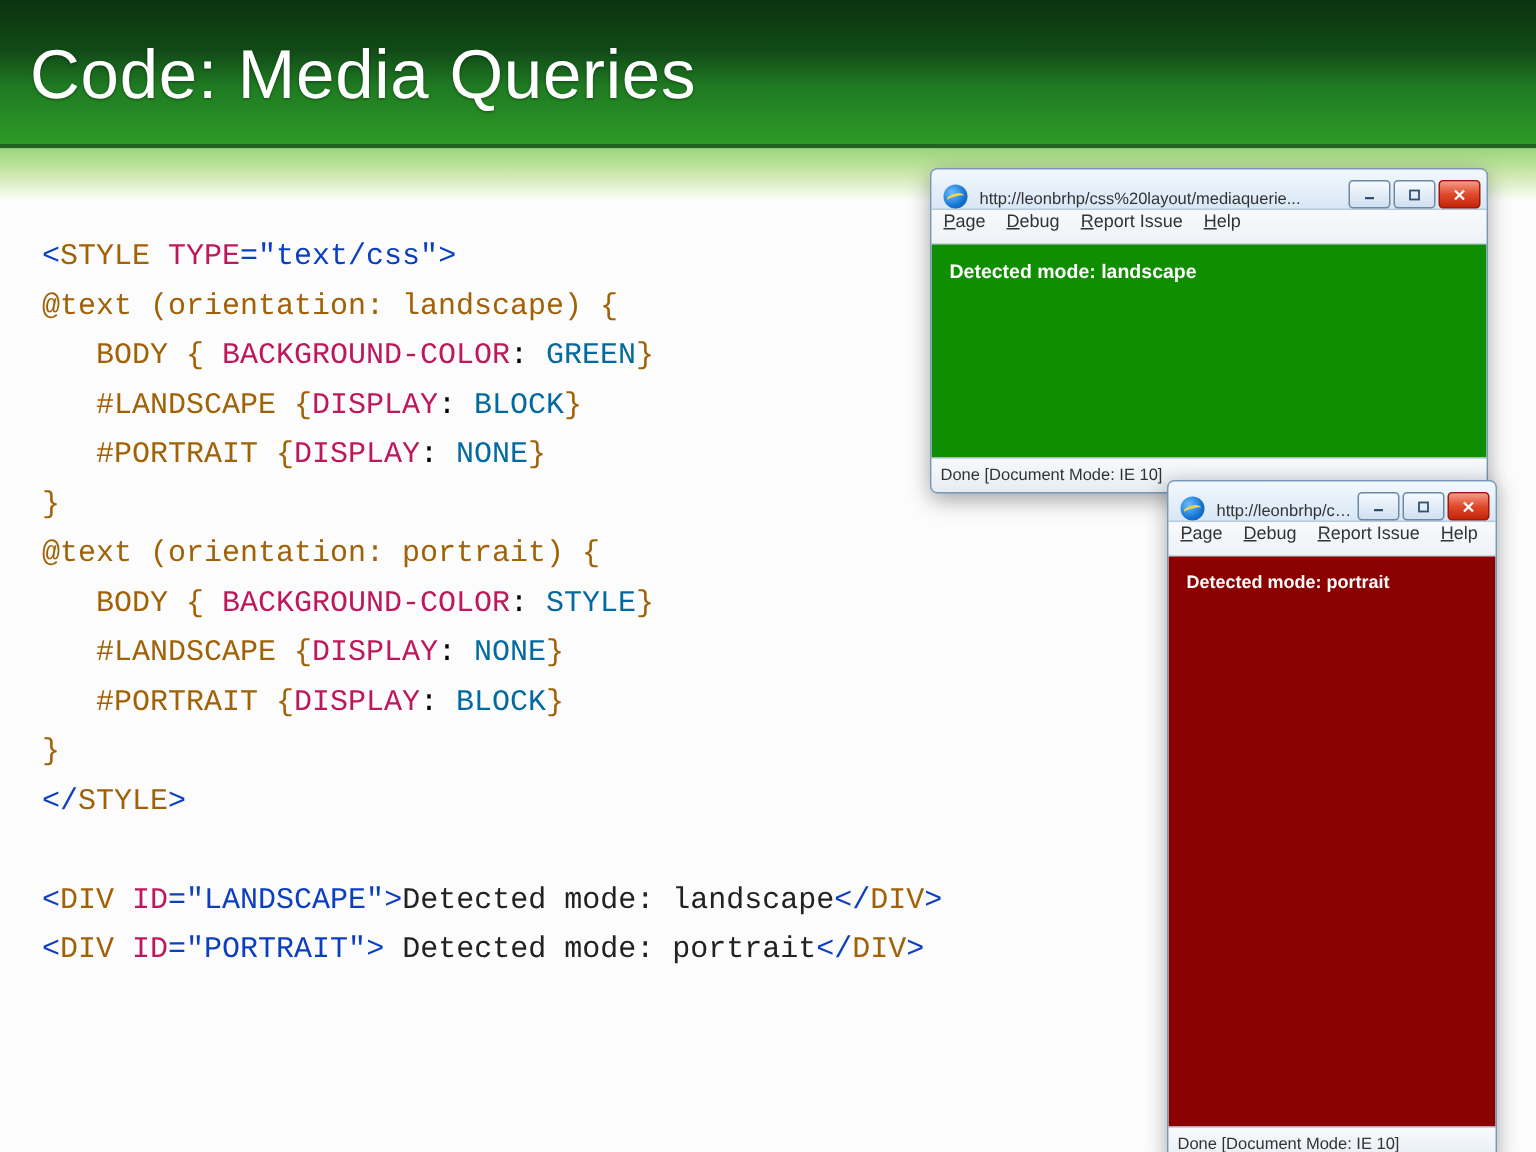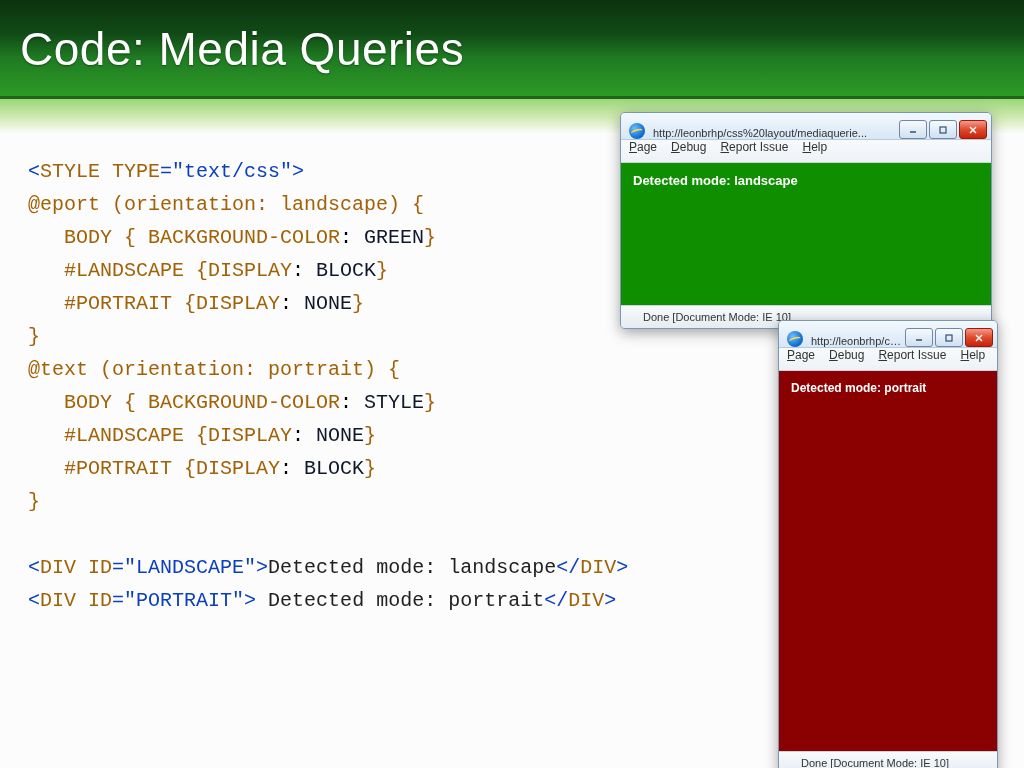--- a/index.html
+++ b/index.html
@@ -3,70 +3,71 @@
 <meta charset="utf-8">
 <style>
   html,body{margin:0;padding:0;width:1024px;height:768px;font-family:"Segoe UI",Arial,sans-serif;overflow:hidden;background:#fff}
   .slide{position:relative;width:1024px;height:768px;background:#fcfcfc}
   .title-band{height:96px;background:linear-gradient(to bottom,#0b330e 0%,#114a17 35%,#1f7a22 60%,#2e9b26 100%);border-bottom:3px solid #1e651e}
   .title-text{color:#fff;font-size:46px;font-weight:400;padding:22px 0 0 20px;letter-spacing:.5px;text-shadow:0 1px 2px rgba(0,0,0,.4)}
   .sub-band{height:36px;background:linear-gradient(to bottom,#9bd67a 0%,#cfe9b0 50%,#ffffff 100%)}
   .code{position:absolute;left:28px;top:155px;font-family:Consolas,"Courier New",monospace;font-size:20px;line-height:1.65;color:#000}
   .code .row{white-space:pre}
   .t-blue{color:#0b3fbf}
-  .t-red{color:#a16207}
+  .t-red{color:#be185d}
   .t-darkred{color:#a16207}
-  .t-green{color:#0f172a}
+  .t-green{color:#0369a1}
   .t-black{color:#222}
   .ind{display:inline-block;width:36px}
 
   
   .bw{position:absolute;border:1px solid #7898b8;border-radius:5px;background:#d8e6f4;box-shadow:0 4px 14px rgba(0,0,0,.35);overflow:hidden}
   .bw .titlebar{height:26px;background:linear-gradient(to bottom,#f3f8fd 0%,#d8e7f6 100%);display:flex;align-items:flex-end;padding:0 4px;border-bottom:1px solid #b6c9dd}
   .bw .ie-icon{width:16px;height:16px;border-radius:50%;background:radial-gradient(circle at 35% 35%,#6cc0ff 0%,#1574d4 60%,#0b4a9e 100%);margin:0 4px;position:relative}
   .bw .ie-icon::after{content:'';position:absolute;left:2px;top:6px;width:12px;height:4px;border-top:2px solid #ffd24d;border-radius:50%;transform:rotate(-15deg)}
   .bw .addr{flex:1;font-size:11px;color:#333;white-space:nowrap;overflow:hidden;text-overflow:ellipsis;padding:0 4px}
   .bw .winbtns{display:flex;gap:2px}
   .bw .wbtn{width:26px;height:17px;border:1px solid #6f88a3;border-radius:3px;background:linear-gradient(to bottom,#f6fafe 0%,#d0e0f0 100%);display:flex;align-items:center;justify-content:center;font-size:10px;color:#33506f}
   .bw .wbtn svg{width:10px;height:10px}
   .bw .wclose{background:linear-gradient(to bottom,#f39a8a 0%,#e04a2b 50%,#c4240b 100%);border-color:#9a1a05;color:#fff}
   .bw .menubar{height:22px;background:linear-gradient(to bottom,#f8fafc 0%,#eef2f6 100%);border-bottom:1px solid #c9d4e0;display:flex;padding:0 8px;gap:14px;font-size:12px;color:#333}
   .bw .menubar span{display:inline-block}
   .bw .menubar .ul{text-decoration:underline}
   .bw .content{}
-  .bw .statusbar{height:22px;background:linear-gradient(to bottom,#f8fafc 0%,#e6ecf2 100%);border-top:1px solid #c9d4e0;font-size:11px;color:#333;display:flex;align-items:center;padding:0 22px}
+  .bw .statusbar{height:22px;background:linear-gradient(to bottom,#f8fafc 0%,#e6ecf2 100%);border-top:1px solid #c9d4e0;font-size:11px;color:#333;display:flex;align-items:center;padding:0 6px}
 
   .bw.landscape{left:620px;top:112px;width:370px}
   .bw.landscape .content{height:122px;background:#0f8f00;color:#fff;font-weight:700;font-size:13px;padding:10px 12px}
 
   .bw.portrait{left:778px;top:320px;width:218px}
   .bw.portrait .content{height:360px;background:#8b0000;color:#fff;font-weight:700;font-size:12px;padding:10px 12px}
 </style>
 </head>
 <body>
 
 <div class="slide">
 
   <div class="title-band">
     <div class="title-text">Code: Media Queries</div>
   </div>
   <div class="sub-band"></div>
 
   <div class="code">
     <div class="row"><span class="t-blue">&lt;</span><span class="t-darkred">STYLE </span><span class="t-red">TYPE</span><span class="t-blue">=</span><span class="t-blue">"text/css"</span><span class="t-blue">&gt;</span></div>
-    <div class="row"><span class="t-darkred">@eport (orientation: landscape) {</span></div>
+    <div class="row"><span class="t-darkred">@text (orientation: landscape) {</span></div>
     <div class="row"><span class="ind"></span><span class="t-darkred">BODY { </span><span class="t-red">BACKGROUND-COLOR</span><span>: </span><span class="t-green">GREEN</span><span class="t-darkred">}</span></div>
     <div class="row"><span class="ind"></span><span class="t-darkred">#LANDSCAPE {</span><span class="t-red">DISPLAY</span><span>: </span><span class="t-green">BLOCK</span><span class="t-darkred">}</span></div>
     <div class="row"><span class="ind"></span><span class="t-darkred">#PORTRAIT {</span><span class="t-red">DISPLAY</span><span>: </span><span class="t-green">NONE</span><span class="t-darkred">}</span></div>
     <div class="row"><span class="t-darkred">}</span></div>
     <div class="row"><span class="t-darkred">@text (orientation: portrait) {</span></div>
     <div class="row"><span class="ind"></span><span class="t-darkred">BODY { </span><span class="t-red">BACKGROUND-COLOR</span><span>: </span><span class="t-green">STYLE</span><span class="t-darkred">}</span></div>
     <div class="row"><span class="ind"></span><span class="t-darkred">#LANDSCAPE {</span><span class="t-red">DISPLAY</span><span>: </span><span class="t-green">NONE</span><span class="t-darkred">}</span></div>
     <div class="row"><span class="ind"></span><span class="t-darkred">#PORTRAIT {</span><span class="t-red">DISPLAY</span><span>: </span><span class="t-green">BLOCK</span><span class="t-darkred">}</span></div>
     <div class="row"><span class="t-darkred">}</span></div>
+    <div class="row"><span class="t-blue">&lt;/</span><span class="t-darkred">STYLE</span><span class="t-blue">&gt;</span></div>
     <div class="row">&nbsp;</div>
     <div class="row"><span class="t-blue">&lt;</span><span class="t-darkred">DIV </span><span class="t-red">ID</span><span class="t-blue">=</span><span class="t-blue">"LANDSCAPE"</span><span class="t-blue">&gt;</span><span class="t-black">Detected mode: landscape</span><span class="t-blue">&lt;/</span><span class="t-darkred">DIV</span><span class="t-blue">&gt;</span></div>
     <div class="row"><span class="t-blue">&lt;</span><span class="t-darkred">DIV </span><span class="t-red">ID</span><span class="t-blue">=</span><span class="t-blue">"PORTRAIT"</span><span class="t-blue">&gt;</span><span class="t-black"> Detected mode: portrait</span><span class="t-blue">&lt;/</span><span class="t-darkred">DIV</span><span class="t-blue">&gt;</span></div>
   </div>
 
   <div class="bw landscape">
     <div class="titlebar">
       <span class="ie-icon"></span>
       <span class="addr">http://leonbrhp/css%20layout/mediaquerie...</span>
       <div class="winbtns">

